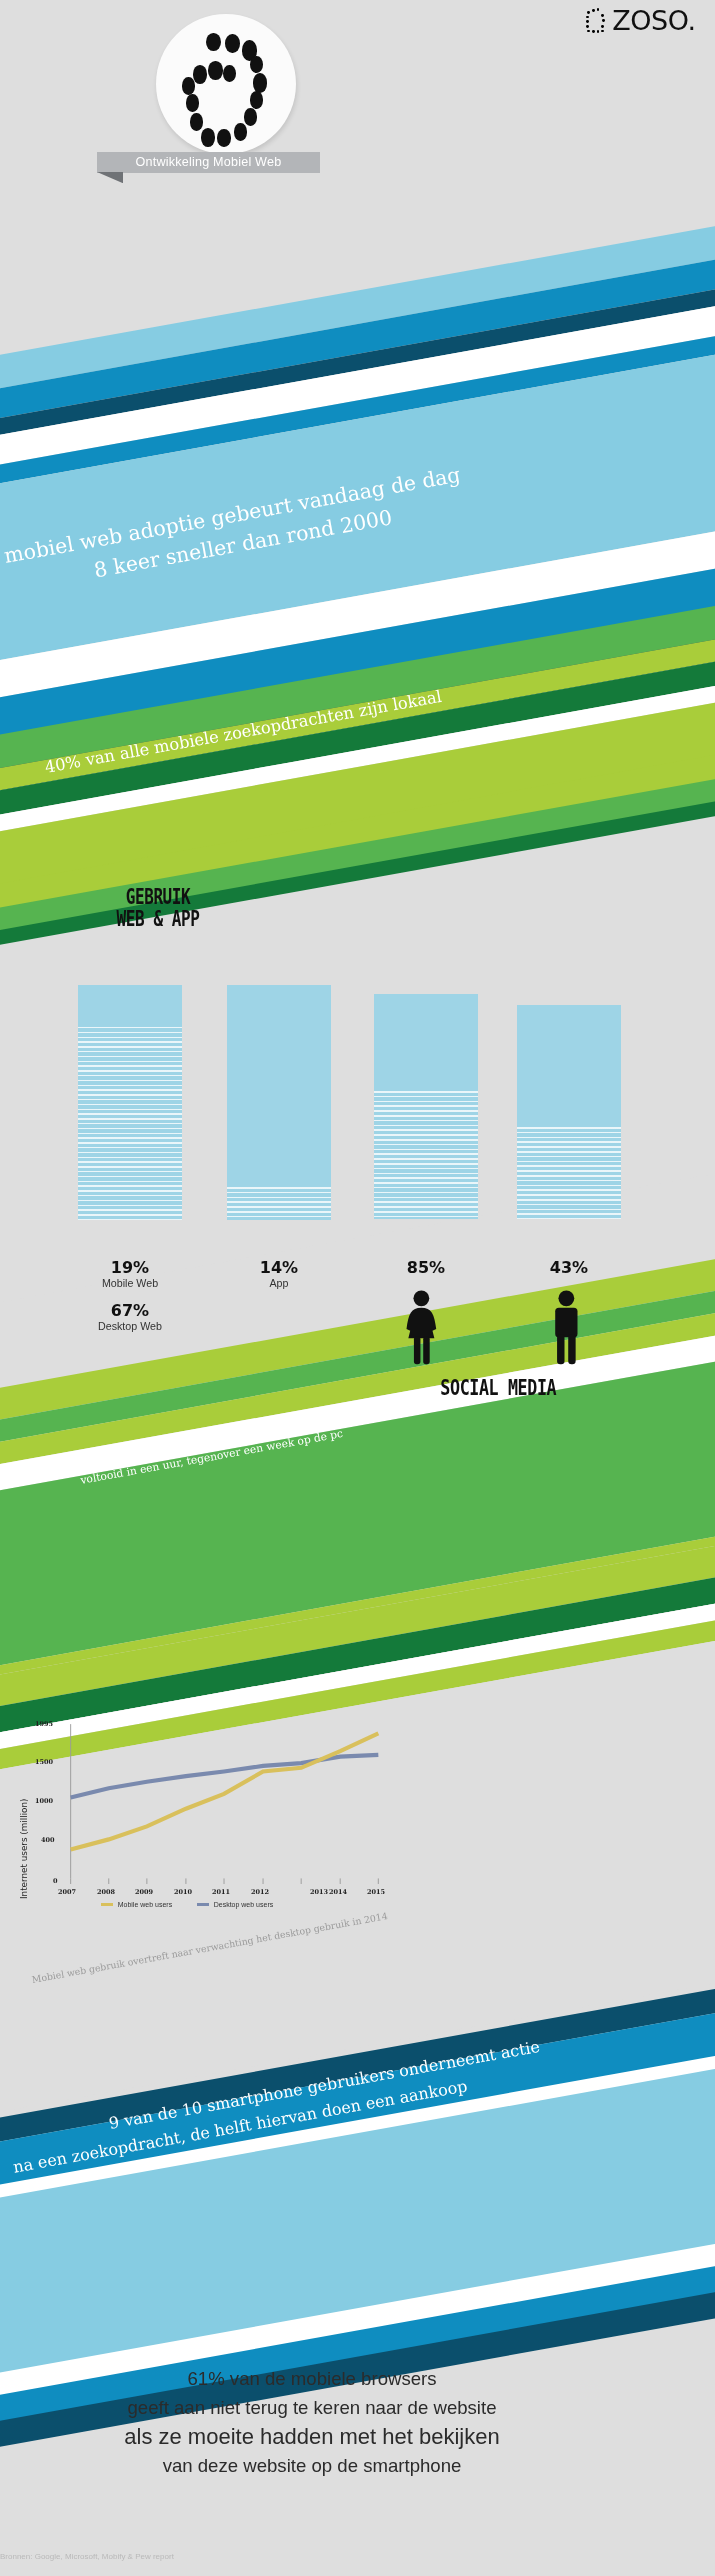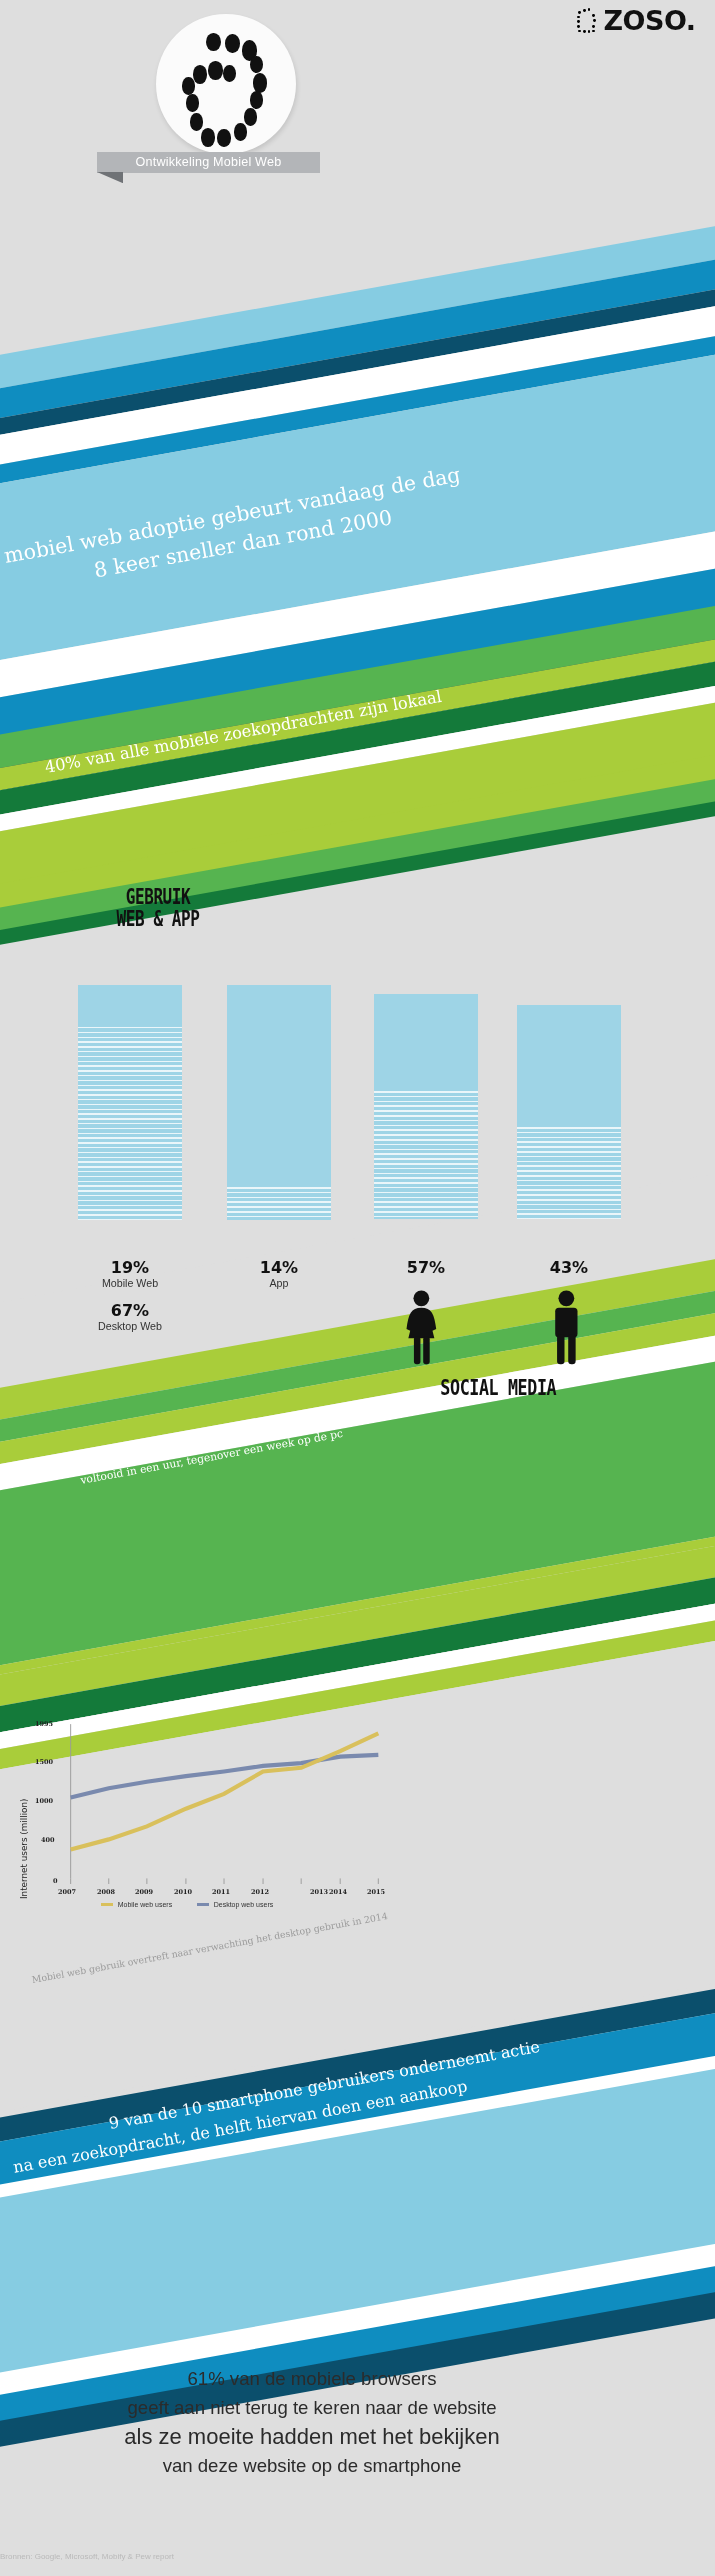--- a/index.html
+++ b/index.html
@@ -11,21 +11,21 @@
     overflow:hidden;
   }
   .stage { position:absolute; inset:0; overflow:hidden; }
 
   
   .logo { position:absolute; right:20.5px; top:4.7px; display:flex; align-items:center; gap:3.7px; }
   .logo-mark { width:22.3px; height:24px; position:relative; }
   .logo-mark i {
     position:absolute; width:2.8px; height:2.8px; border-radius:50%; background:#000;
   }
-  .logo-text { font-family:"DejaVu Sans", sans-serif; font-weight:bold; font-size:27px; letter-spacing:-0.5px; color:#111; }
+  .logo-text { font-family:"DejaVu Sans", sans-serif; font-weight:normal; font-size:27px; letter-spacing:-0.5px; color:#111; }
 
   .logo-disc {
     position:absolute; left:156px; top:14px; width:140px; height:140px;
     border-radius:50%; background:#fbfbfb;
     box-shadow:0.9px 2.8px 5.6px rgba(0,0,0,.12);
   }
   .dot { position:absolute; background:#111; border-radius:48%; }
 
   
   .title-ribbon {
@@ -243,21 +243,21 @@
   </div>
   <div style="position:absolute;left:227px;top:1258px;width:104px;">
     <div class="stat-num">14%</div>
     <div class="stat-lbl">App</div>
   </div>
   <div style="position:absolute;left:78px;top:1301px;width:104px;">
     <div class="stat-num">67%</div>
     <div class="stat-lbl">Desktop Web</div>
   </div>
   <div style="position:absolute;left:374px;top:1258px;width:104px;">
-    <div class="stat-num">57%</div>
+    <div class="stat-num">85%</div>
   </div>
   <div style="position:absolute;left:517px;top:1258px;width:104px;">
     <div class="stat-num">43%</div>
   </div>
 
   <svg style="position:absolute;left:400px;top:1290px" width="52" height="78" viewBox="0 0 56 84">
     <circle cx="23" cy="9" r="8.5" fill="#111"></circle>
     <path d="M23 19 C12 19 9 26 7 42 L11 44 L9 52 L37 52 L35 44 L39 42 C37 26 34 19 23 19 Z" fill="#111"></path>
     <rect x="15" y="50" width="7" height="30" rx="3" fill="#111"></rect>
     <rect x="25" y="50" width="7" height="30" rx="3" fill="#111"></rect>

